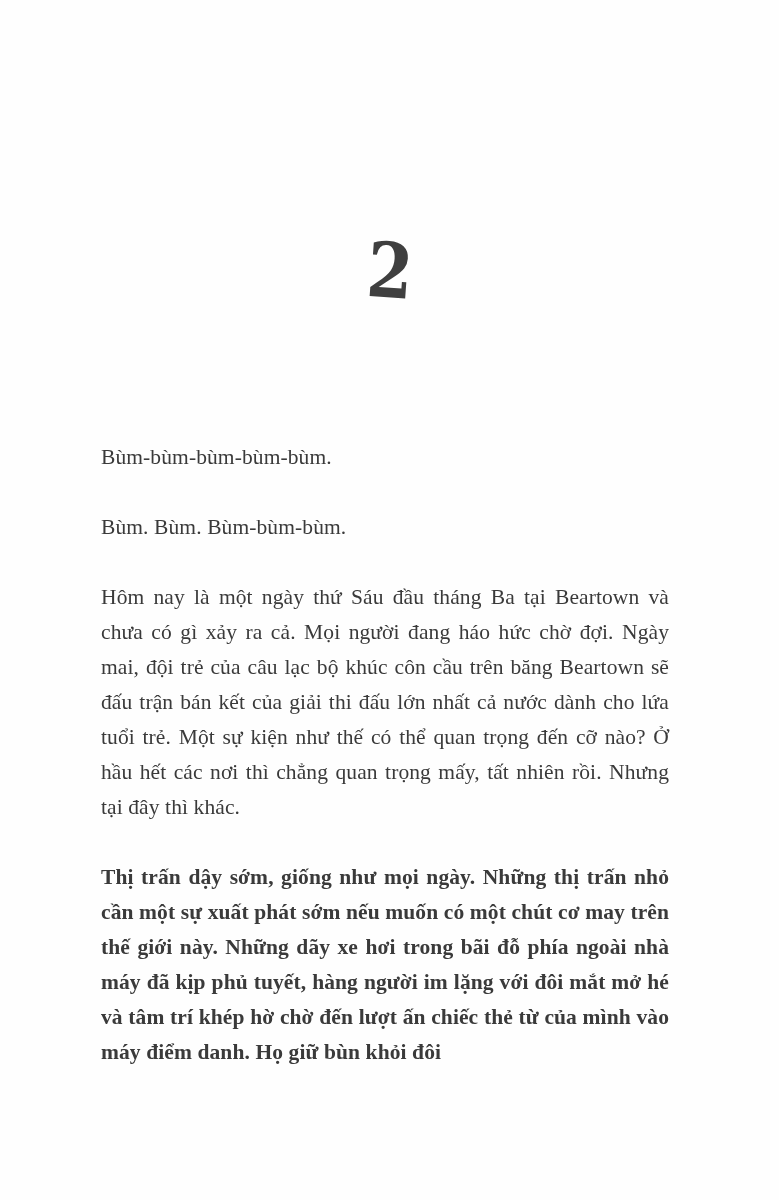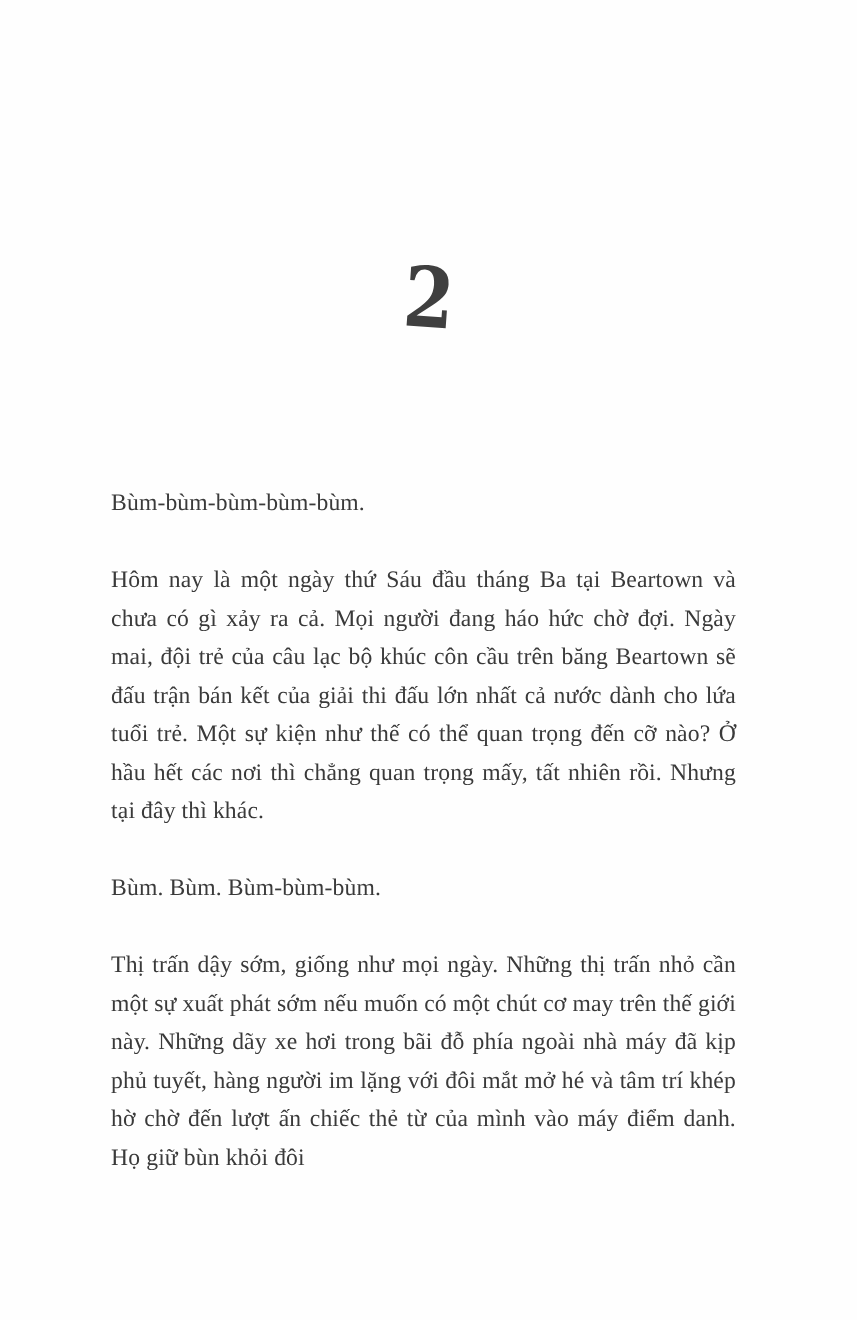--- a/index.html
+++ b/index.html
@@ -40,31 +40,32 @@
   }
   .page-content p {
     margin: 0 16px 35px 0;
     font-size: 21.5px;
     line-height: 35px;
     text-align: justify;
     letter-spacing: 0.1px;
   }
   .page-content p:last-child {
     margin-bottom: 0;
+    font-weight: bold;
   }
 </style>
 </head>
 <body>
 
 <div class="book-page">
 
   <div class="chapter-number">
     <span>2</span>
   </div>
 
   <div class="page-content">
     <p>Bùm-bùm-bùm-bùm-bùm.</p>
+    <p>Bùm. Bùm. Bùm-bùm-bùm.</p>
     <p>Hôm nay là một ngày thứ Sáu đầu tháng Ba tại Beartown và chưa có gì xảy ra cả. Mọi người đang háo hức chờ đợi. Ngày mai, đội trẻ của câu lạc bộ khúc côn cầu trên băng Beartown sẽ đấu trận bán kết của giải thi đấu lớn nhất cả nước dành cho lứa tuổi trẻ. Một sự kiện như thế có thể quan trọng đến cỡ nào? Ở hầu hết các nơi thì chẳng quan trọng mấy, tất nhiên rồi. Nhưng tại đây thì khác.</p>
-    <p>Bùm. Bùm. Bùm-bùm-bùm.</p>
     <p>Thị trấn dậy sớm, giống như mọi ngày. Những thị trấn nhỏ cần một sự xuất phát sớm nếu muốn có một chút cơ may trên thế giới này. Những dãy xe hơi trong bãi đỗ phía ngoài nhà máy đã kịp phủ tuyết, hàng người im lặng với đôi mắt mở hé và tâm trí khép hờ chờ đến lượt ấn chiếc thẻ từ của mình vào máy điểm danh. Họ giữ bùn khỏi đôi</p>
   </div>
 
 </div>
 
 </body></html>

